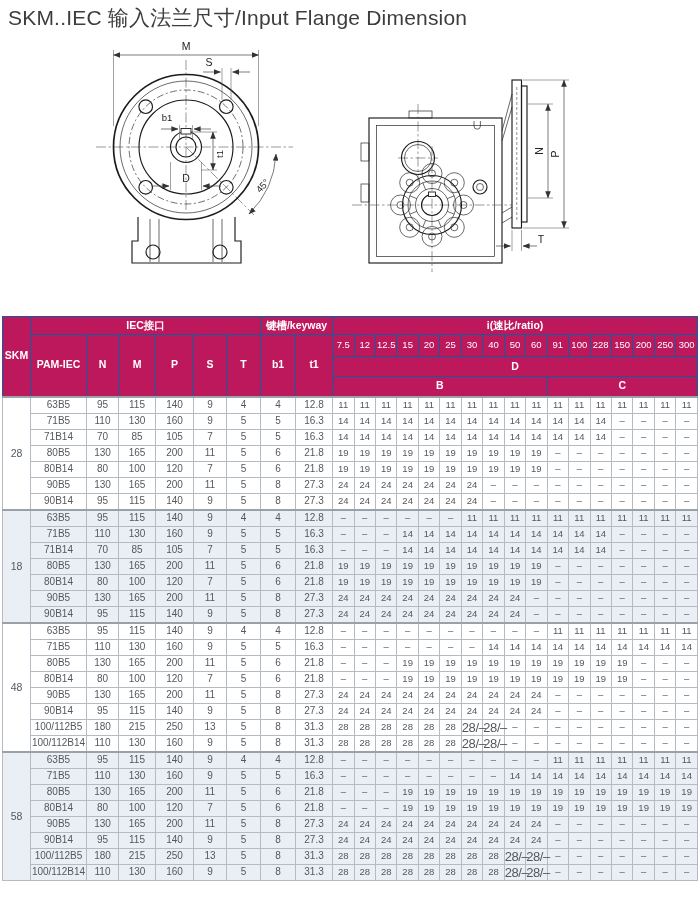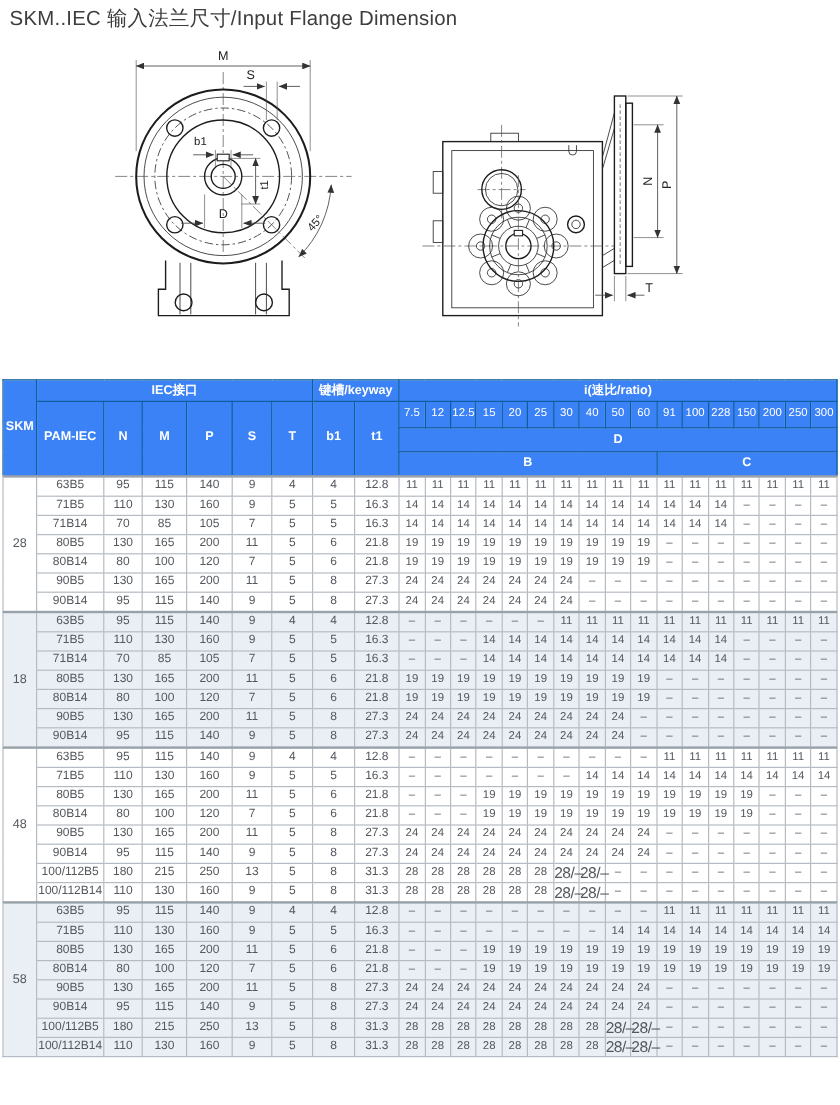--- a/index.html
+++ b/index.html
@@ -2,38 +2,38 @@
 <html><head>
 <meta charset="utf-8">
 <style>
   html,body{margin:0;padding:0;}
   body{
     width:700px;height:921px;background:#ffffff;position:relative;
     font-family:"Liberation Sans","DejaVu Sans",sans-serif;
   }
   .page-title{
     position:absolute;top:4px;left:8px;margin:0;
-    font-size:17px;font-weight:500;color:#3d3d3d;letter-spacing:.2px;
+    font-size:21px;font-weight:500;color:#3d3d3d;letter-spacing:.2px;
   }
   svg.drawings{position:absolute;top:0;left:0;}
   .o1{stroke:#1c1c1c;stroke-width:1.7;fill:none;}
   .o2{stroke:#1c1c1c;stroke-width:1.15;fill:none;}
   .o3{stroke:#2a2a2a;stroke-width:.7;fill:none;}
   .cl{stroke:#555;stroke-width:.6;fill:none;stroke-dasharray:10 2.5 2.5 2.5;}
   .bc{stroke:#333;stroke-width:.7;fill:none;stroke-dasharray:7 2.5 2 2.5;}
   .ext{stroke:#555;stroke-width:.55;fill:none;}
   .dim{stroke:#444;stroke-width:.7;fill:none;}
   .dl{font-size:10.5px;fill:#222;}
   .dls{font-size:9.5px;fill:#222;}
   .kw{fill:#ffffff;stroke:#1c1c1c;stroke-width:.9;}
 
   .table-wrap{position:absolute;top:316px;left:2px;width:696px;}
   table{border-collapse:collapse;table-layout:fixed;width:696px;border:1px solid #8f98a0;}
   th{
-    background:#3b82f6;color:#ffffff;border:1px solid #0d5e9e;
+    background:#be185d;color:#ffffff;border:1px solid #0d5e9e;
     font-weight:700;font-size:10.5px;padding:0;line-height:1.1;
   }
   thead tr:first-child{height:18px;}
   tr.h2{height:22px;}
   tr.h3{height:20px;}
   tr.h4{height:20px;}
   th.rh{font-size:9.5px;font-weight:400;padding:0;}
   td{
     border:1px solid #b5bbc2;color:#54585d;text-align:center;
     font-size:10px;height:15px;padding:0;line-height:1;background:#ffffff;

